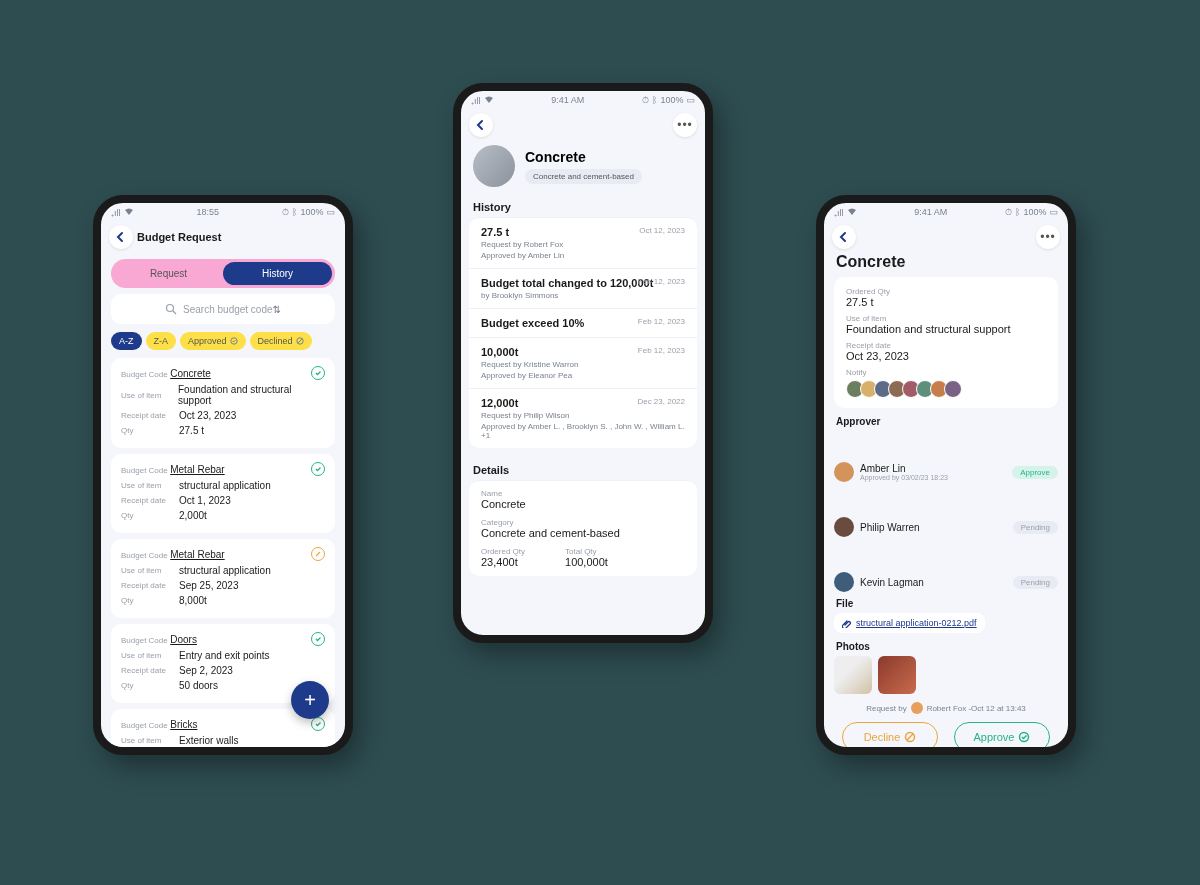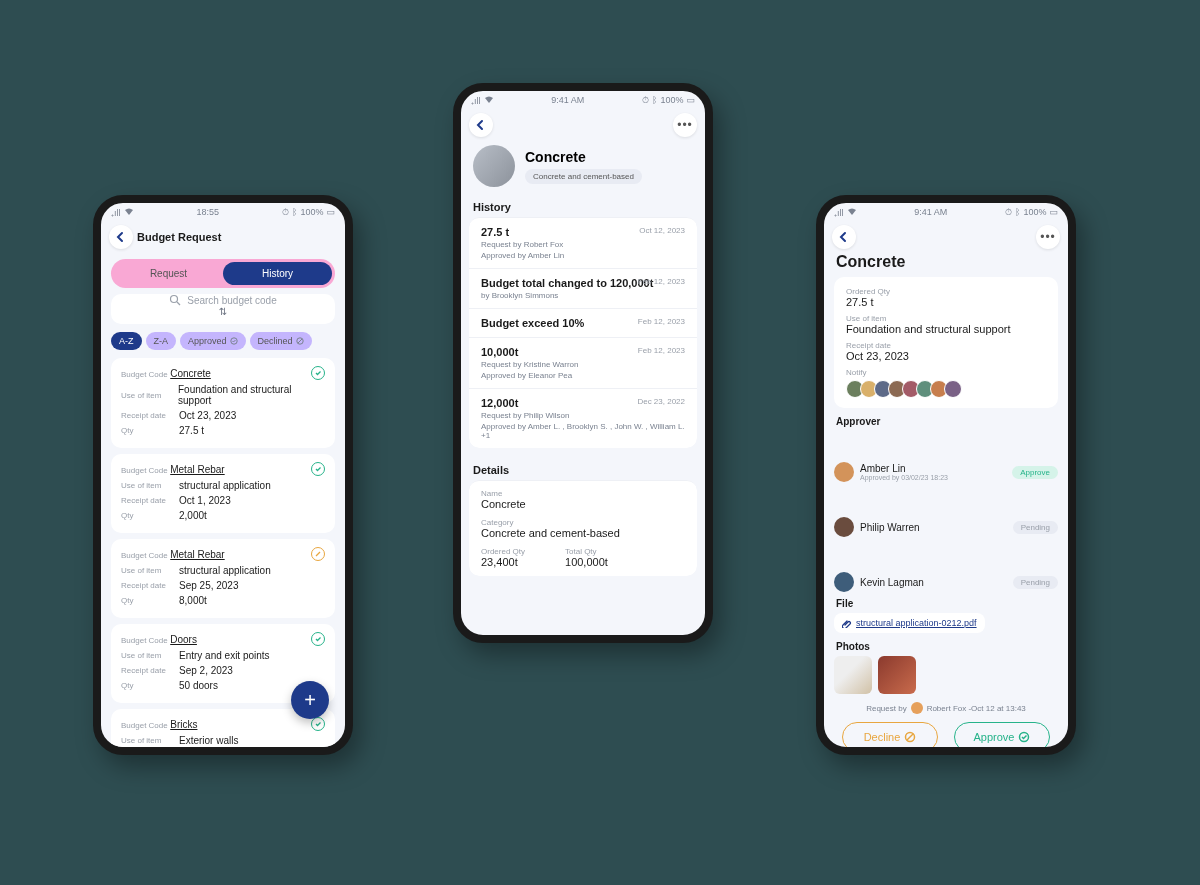--- a/index.html
+++ b/index.html
@@ -50,30 +50,29 @@
 }
 .seg .opt {
   flex: 1; text-align: center; font-size: 10px; padding: 6px 0; border-radius: 15px;
   color: #555;
 }
 .seg .opt.active { background: #1e3a8a; color: #fff; font-weight: 500; }
 
 .searchbox {
   background: #fff; border-radius: 10px; height: 30px;
   display: flex; align-items: center; padding: 0 8px; margin-bottom: 8px;
-  justify-content: flex-start;
-  flex-direction: column;
+  justify-content: center;
 }
 .searchbox .sleft { display: flex; align-items: center; gap: 6px; color: #9aa0aa; font-size: 10px; }
 .searchbox .sright { color: #6b7280; font-size: 10px; }
 
 .chips { display: flex; gap: 4px; margin-bottom: 8px; }
 .chip {
   font-size: 9px; padding: 4px 8px; border-radius: 10px;
-  background: #c4b5fd; color: #555; display: flex; align-items: center; gap: 3px;
+  background: #fde047; color: #555; display: flex; align-items: center; gap: 3px;
 }
 .chip.active { background: #1e3a8a; color: #fff; }
 
 .card {
   background: #fff; border-radius: 10px; padding: 8px 10px; margin-bottom: 6px;
 }
 .row { display: flex; font-size: 9px; align-items: center; margin-bottom: 4px; }
 .row .label { width: 58px; color: #9aa0aa; font-size: 8px; }
 .row .value { color: #1a1a1a; font-size: 10px; }
 .row .value.link { text-decoration: underline; }

